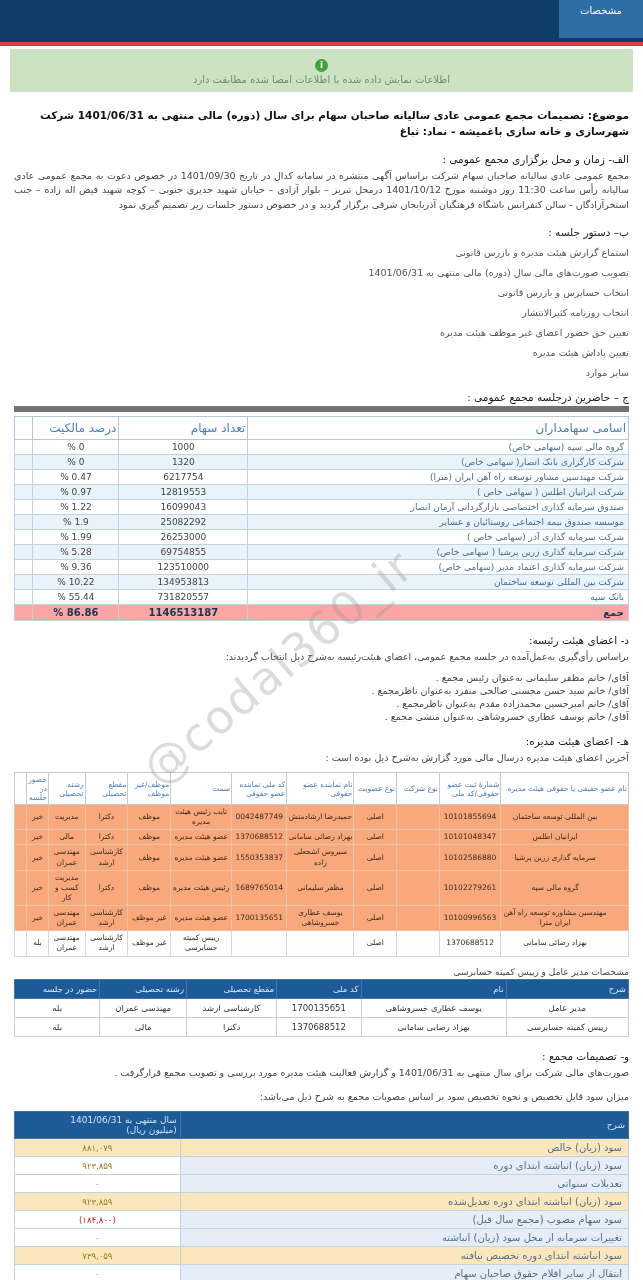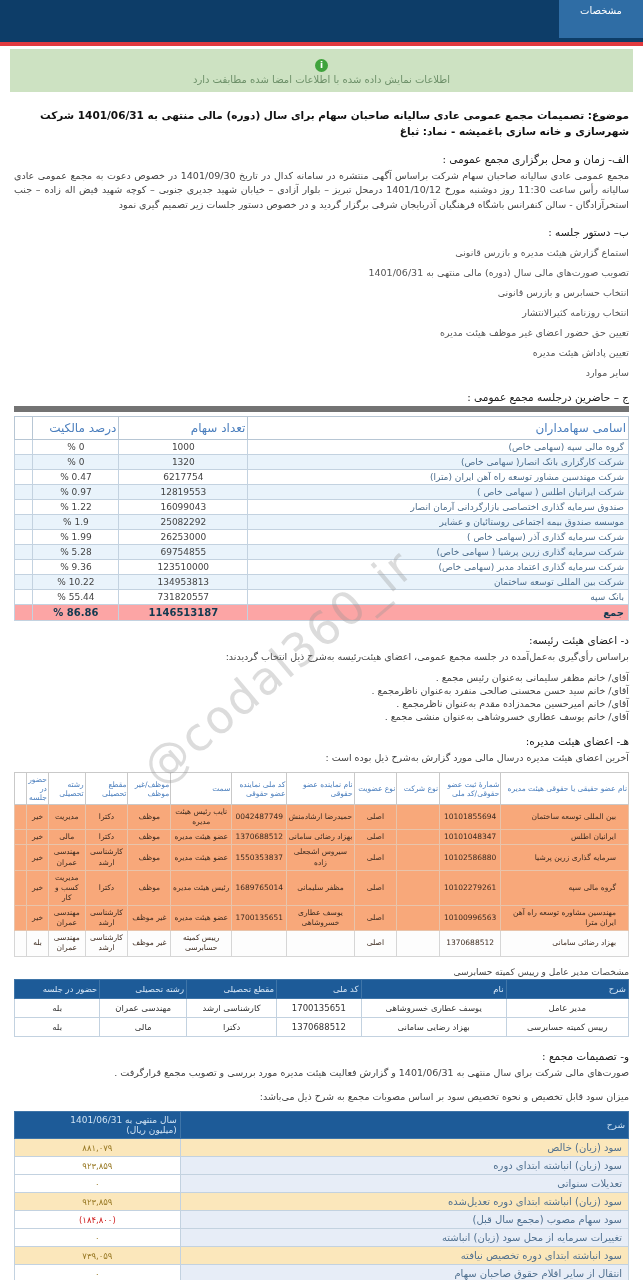--- a/index.html
+++ b/index.html
@@ -50,21 +50,21 @@
   .t-att td.name { text-align:right; color:#4a6b8a; }
   .t-att td.pct, .t-att td.num { direction:ltr; }
   .t-att tbody tr:nth-child(even) td { background:#e9f3fb; }
   .t-att tfoot td { background:#fca5a5; color:#123a50; font-weight:bold; font-size:10px; text-align:center; }
   .t-att tfoot td:first-child { text-align:right; }
   .t-att col.c-name{width:62%} .t-att col.c-num{width:21%} .t-att col.c-pct{width:14%} .t-att col.c-gut{width:3%}
 
   
   .t-board th { color:#4a7ebd; font-weight:normal; font-size:7.5px; padding:2px 1px; border-color:#c9c9c9; background:#fff; }
   .t-board td { font-size:7.5px; color:#3c2a1e; text-align:center; background:#f8a87a; border-color:#e8c4ab; padding:2px 1px; line-height:1.35; }
-  .t-board td:first-child { text-align:right; padding-right:12px; }
+  .t-board td:first-child { text-align:center; padding-right:20px; }
   .t-board tr.plain td { background:#fdfdfd; border-color:#d6d6d6; }
   .t-board col.b1{width:21%} .t-board col.b2{width:10%} .t-board col.b3{width:7%} .t-board col.b4{width:7%}
   .t-board col.b5{width:11%} .t-board col.b6{width:9%} .t-board col.b7{width:10%} .t-board col.b8{width:7%}
   .t-board col.b9{width:7%} .t-board col.b10{width:6%} .t-board col.b11{width:3%} .t-board col.b12{width:2%}
 
   
   .t-ceo th { background:#1d5b98; color:#d8e7f6; font-weight:normal; font-size:8.5px; padding:4px 2px; border-color:#3f75a8; }
   .t-ceo td { font-size:8.5px; color:#333; text-align:center; padding:4px 2px; }
 
   

